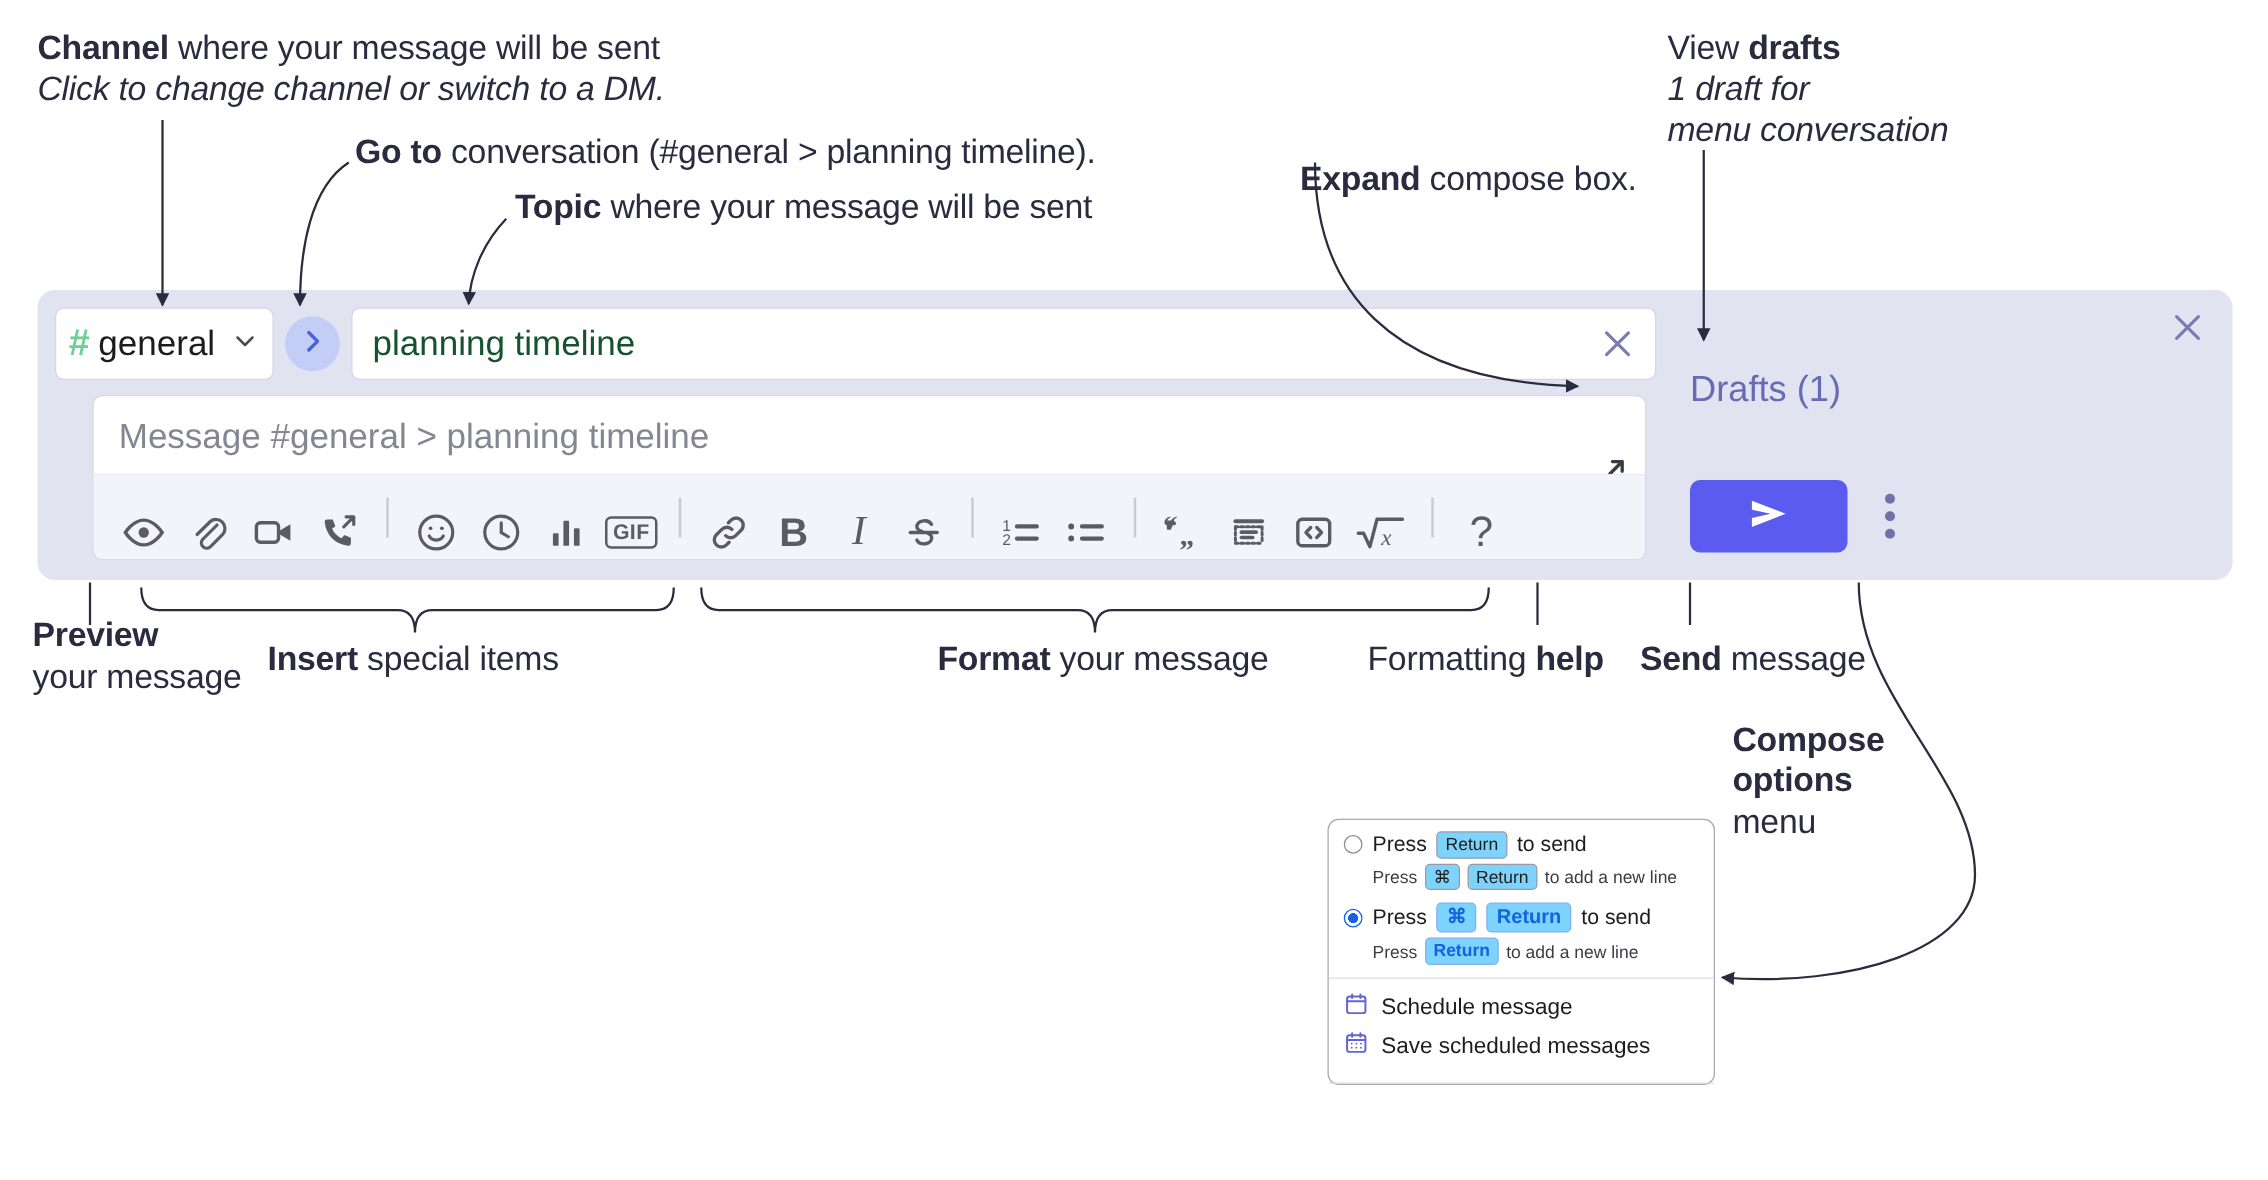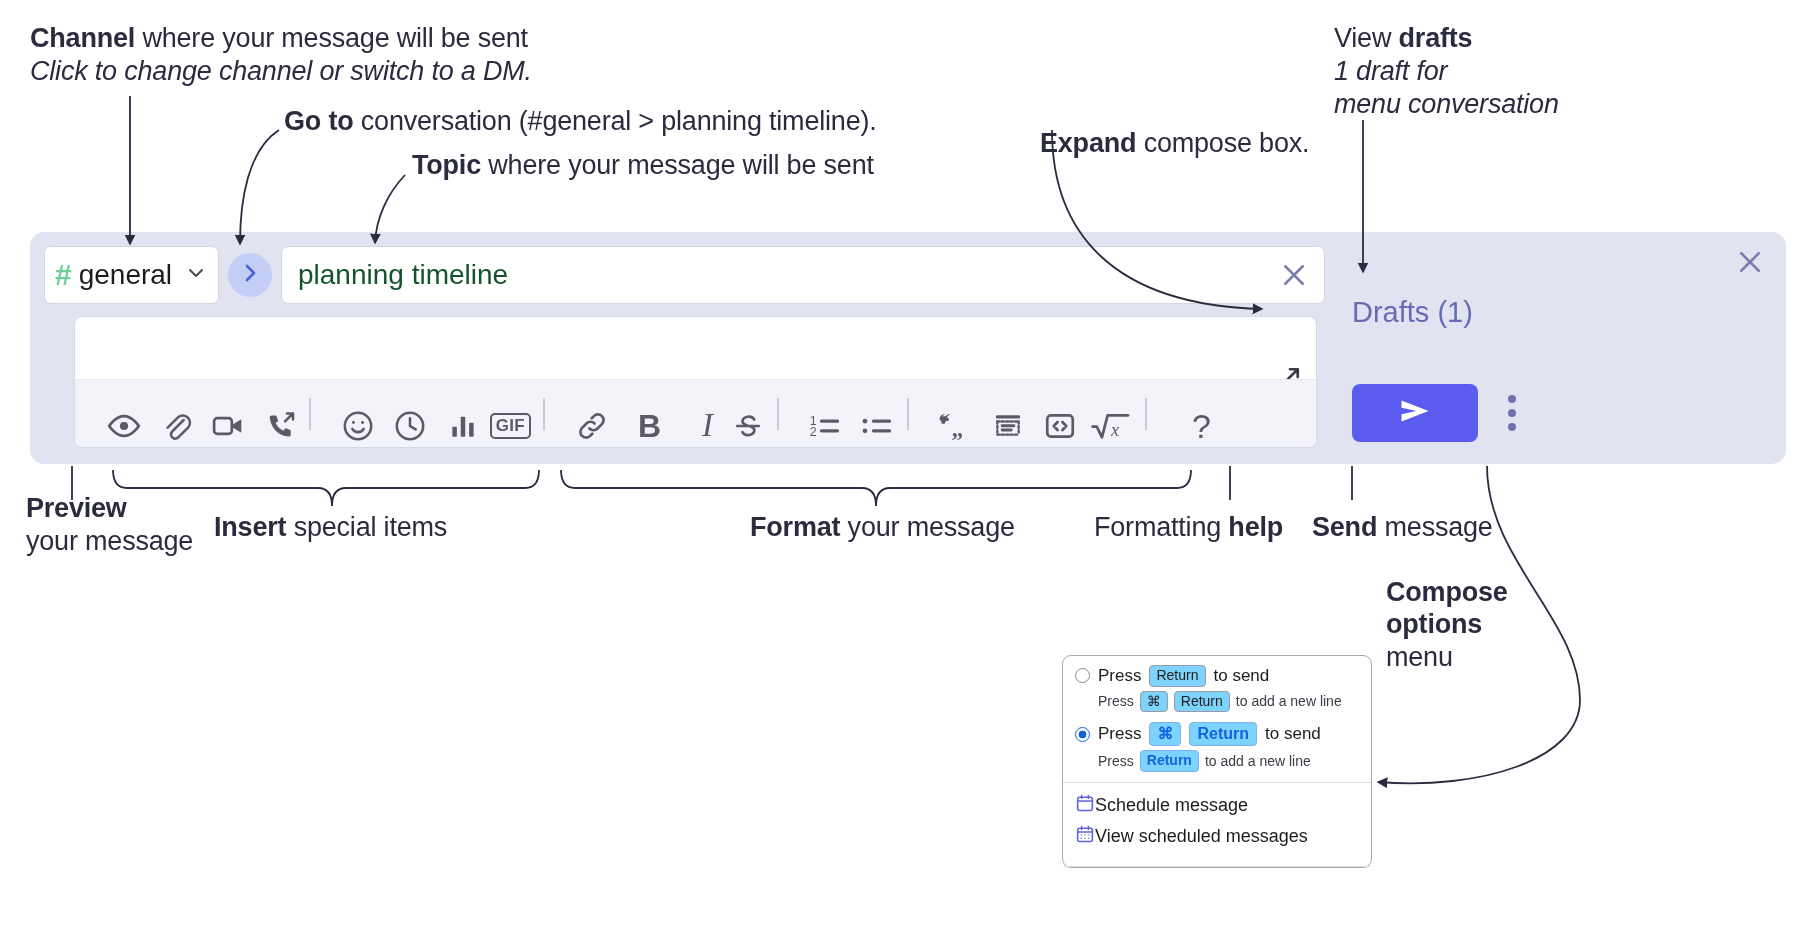--- a/index.html
+++ b/index.html
@@ -53,21 +53,21 @@
   #message-placeholder{
     position:absolute;left:20px;top:16px;font-size:28px;color:#868693;
   }
   #expand-btn{position:absolute;right:14px;top:48px;width:34px;height:34px;color:#3b3b46;}
   #toolbar{
     position:absolute;left:0;right:0;bottom:0;height:68px;
     background:#f3f4fa;border-top:1px solid #e6e7f0;
     border-bottom-left-radius:8px;border-bottom-right-radius:8px;
     display:flex;align-items:center;padding-left:14px;box-sizing:border-box;
   }
-  .tbtn{width:52px;height:52px;display:flex;align-items:center;justify-content:flex-end;color:#5b5b66;margin-top:24px;}
+  .tbtn{width:52px;height:52px;display:flex;align-items:center;justify-content:center;color:#5b5b66;margin-top:24px;}
   .tdiv{width:2px;height:32px;background:#c9cad6;margin:0 12px;}
   .tbtn .txt{font-size:30px;font-weight:bold;line-height:1;font-family:"Liberation Serif", serif;}
   .gifbox{
     border:2.6px solid #5b5b66;border-radius:5px;padding:1px 4px;
     font-size:17px;font-weight:bold;letter-spacing:0.3px;
     font-family:"Liberation Sans", sans-serif;
   }
 
   
   #drafts-link{
@@ -97,21 +97,21 @@
      radial-gradient(circle, #1264e0 0 42%, #fff 45% 100%);}
   .sub-row{display:flex;align-items:center;gap:6px;padding:1px 12px 3px 35px;font-size:14px;color:#3b3b46;}
   .key{
     border:1px solid #9a9aa4;border-radius:4px;padding:1px 6px;
     font-size:14px;line-height:1.25;color:#1d1c1d;background:#7dd3fc;display:inline-block;
   }
   .key.big{font-size:16px;padding:1px 7px;}
   .key.blue{border-color:#7fb0f2;color:#1264e0;font-weight:bold;}
   .key.blue.small{font-weight:bold;font-size:14px;}
   .menu-sep{height:1px;background:#dcdce2;margin:7px 0 0 0;}
-  .menu-item{display:flex;align-items:center;padding:7px 12px;font-size:18px;color:#1d1c1d;}
+  .menu-item{display:flex;align-items:center;gap:10px;padding:7px 12px;font-size:18px;color:#1d1c1d;}
 
   
   #lines{position:absolute;left:0;top:0;width:1814px;height:944px;pointer-events:none;}
 </style>
 </head>
 <body>
 
 <div class="abs ann" style="left:30px;top:22px;">
   <div><b>Channel</b><span> where your message will be sent</span></div>
   <div><i>Click to change channel or switch to a DM.</i></div>
@@ -193,20 +193,21 @@
       <span id="topic-value">planning timeline</span>
       <span id="topic-clear">
         <svg width="30" height="30" viewBox="0 0 24 24" fill="none" stroke="currentColor" stroke-width="2" stroke-linecap="round">
             <path d="M5 5 L19 19 M19 5 L5 19"></path>
           </svg>
       </span>
     </div>
   </div>
 
   <div class="abs" id="message-box">
+    <span id="message-placeholder">Message #general &gt; planning timeline</span>
     <span id="expand-btn">
       <svg width="34" height="34" viewBox="0 0 24 24" fill="none" stroke="currentColor" stroke-width="1.9" stroke-linecap="round" stroke-linejoin="round">
         <path d="M14 10 L21 3 M21 3 H15.5 M21 3 V8.5"></path>
         <path d="M10 14 L3 21 M3 21 H8.5 M3 21 V15.5"></path>
       </svg>
     </span>
 
     <div id="toolbar">
 
       <div class="tbtn">
@@ -394,21 +395,21 @@
     <span>
       <svg width="20" height="20" viewBox="0 0 24 24" fill="none" stroke="#6264d8" stroke-width="1.9" stroke-linecap="round">
           <rect x="3.2" y="5" width="17.6" height="16" rx="2.4"></rect>
           <path d="M3.2 9.6 H20.8"></path>
           <path d="M8 3 V6.4 M16 3 V6.4"></path>
           <g stroke-width="1.7">
             <path d="M7.6 13 h0.1 M12 13 h0.1 M16.4 13 h0.1 M7.6 17 h0.1 M12 17 h0.1 M16.4 17 h0.1"></path>
           </g>
         </svg>
     </span>
-    <span>View scheduled messages</span>
+    <span>Save scheduled messages</span>
   </div>
 
   <div class="menu-sep"></div>
 
 </div>
 
 <svg id="lines" viewBox="0 0 1814 944">
   <defs>
     <marker id="arw" markerWidth="9" markerHeight="9" refX="5.2" refY="3" orient="auto">
       <path d="M0,0 L6,3 L0,6 z" fill="#2b2b3f"></path>

